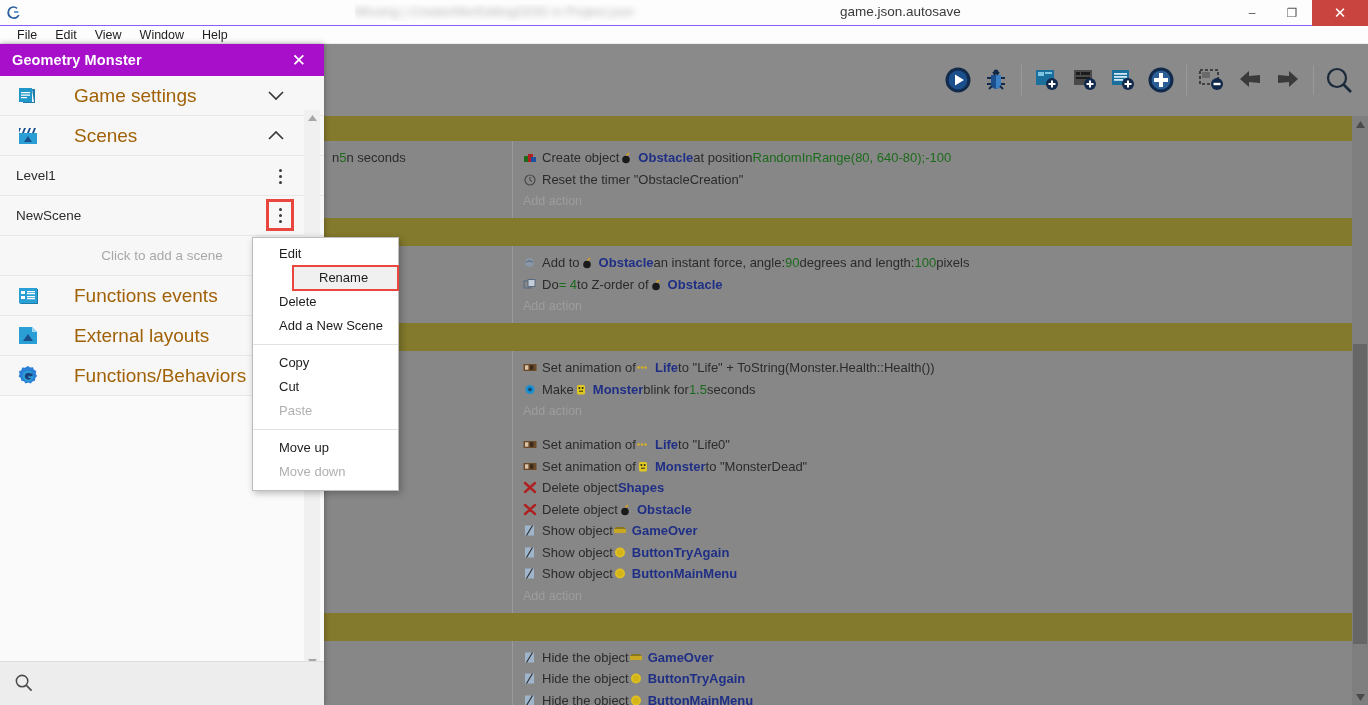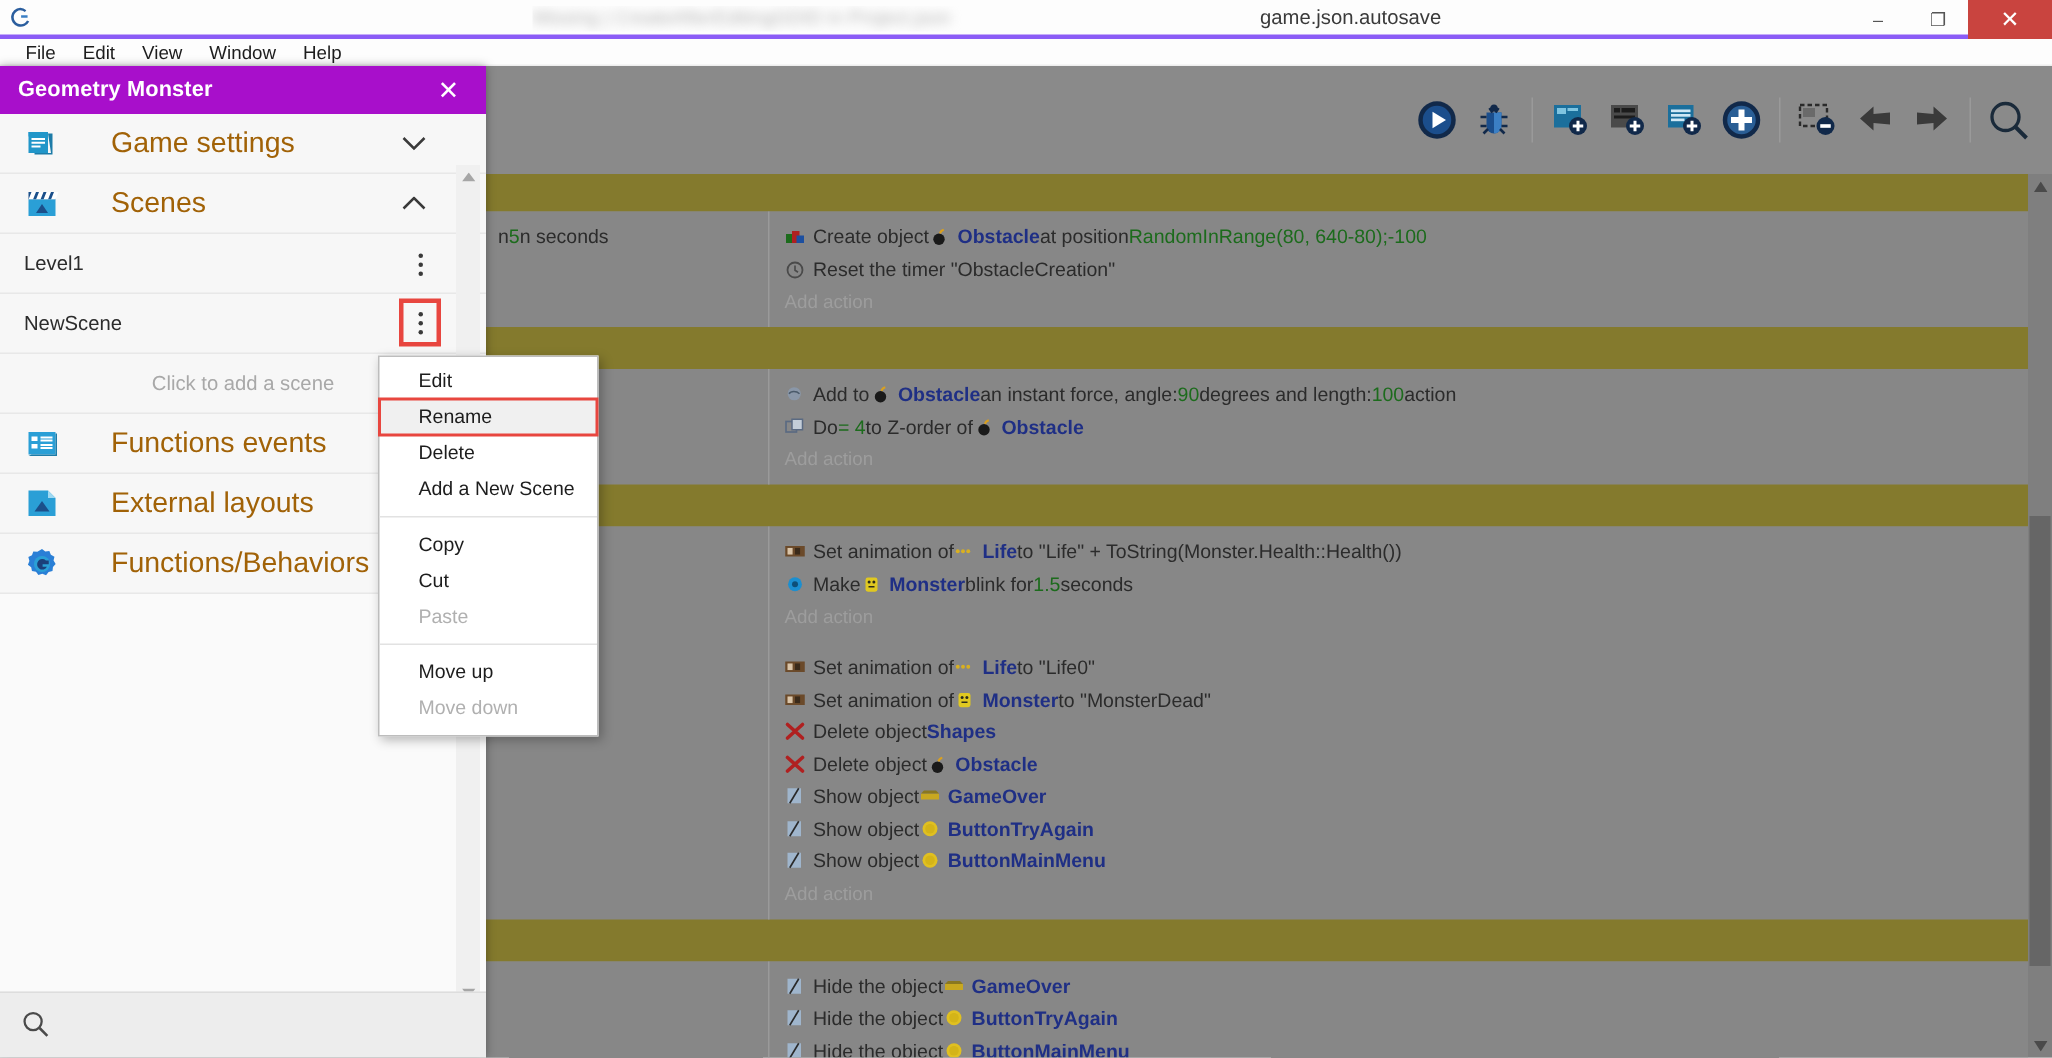--- a/index.html
+++ b/index.html
@@ -8,21 +8,21 @@
     font-family: "Liberation Sans", sans-serif;
     font-size: 13px;
     background: #ffffff;
     position: relative;
     -webkit-font-smoothing: antialiased;
   }
 
   
   #titlebar {
     position:absolute; left:0; top:0; width:1368px; height:26px;
-    background:#fdfdfd; border-bottom:3px solid #8b5cf6;
+    background:#fdfdfd; border-bottom:1px solid #8b5cf6;
     display:flex; align-items:center;
   }
   #app-logo { width:26px; height:26px; display:flex; align-items:center; justify-content:center; }
   #app-logo svg { display:block; }
   #title-blur {
     position:absolute; left:355px; top:4px; width:480px; height:17px;
     overflow:hidden;
   }
   #title-blur span {
     color:#b7b7b7; font-size:13px; filter: blur(3.4px);
@@ -160,21 +160,21 @@
     box-shadow:2px 2px 7px rgba(0,0,0,.28);
     padding:4px 0 6px 0; z-index:50;
   }
   .ctx-item {
     height:24px; line-height:24px; padding-left:26px;
     font-size:13px; color:#1d1d1d;
   }
   .ctx-item.disabled { color:#b0b0b0; }
   .ctx-item.selected {
     background:#f0f0f0; outline:2px solid #e8463f; outline-offset:-1px;
-    position:relative; z-index:2;
+    position:relative; z-index:2;margin-left:40px;
   }
   .ctx-sep { height:1px; background:#e2e2e2; margin:6px 0; }
 </style>
 </head>
 <body>
 
 <div id="titlebar">
   <div id="app-logo">
     <svg width="15" height="15" viewBox="0 0 16 16">
         <path d="M8 1.2A6.8 6.8 0 1 0 14.4 11l-1.6-.7A5 5 0 1 1 8 3a5 5 0 0 1 3.3 1.3l1-1.3A6.8 6.8 0 0 0 8 1.2z" fill="#2b5e9e"></path>
@@ -333,21 +333,21 @@
               <svg width="14" height="13" viewBox="0 0 14 13">
                 <circle cx="7" cy="8.5" r="3.8" fill="#1a1a1a"></circle>
                 <path d="M7.6 4.6c.6-1.4 1.6-2.2 2.6-2.4" stroke="#d9a020" stroke-width="1.4" fill="none"></path>
               </svg>
             </span>
             <span class="objname">Obstacle</span>
             <span class="str"> an instant force, angle: </span>
             <span class="num">90</span>
             <span class="str"> degrees and length: </span>
             <span class="num">100</span>
-            <span class="str"> action</span>
+            <span class="str"> pixels</span>
           </div>
           <div class="aline">
             <span class="ico">
               <svg width="14" height="13" viewBox="0 0 14 13">
                 <rect x="1" y="3" width="7" height="7" fill="none" stroke="#5a6a82" stroke-width="1.1"></rect>
                 <rect x="5" y="1.5" width="7" height="7" fill="#c3cdd8" stroke="#5a6a82" stroke-width="1"></rect>
               </svg>
             </span>
             <span class="str">Do </span>
             <span class="num">= 4</span>

